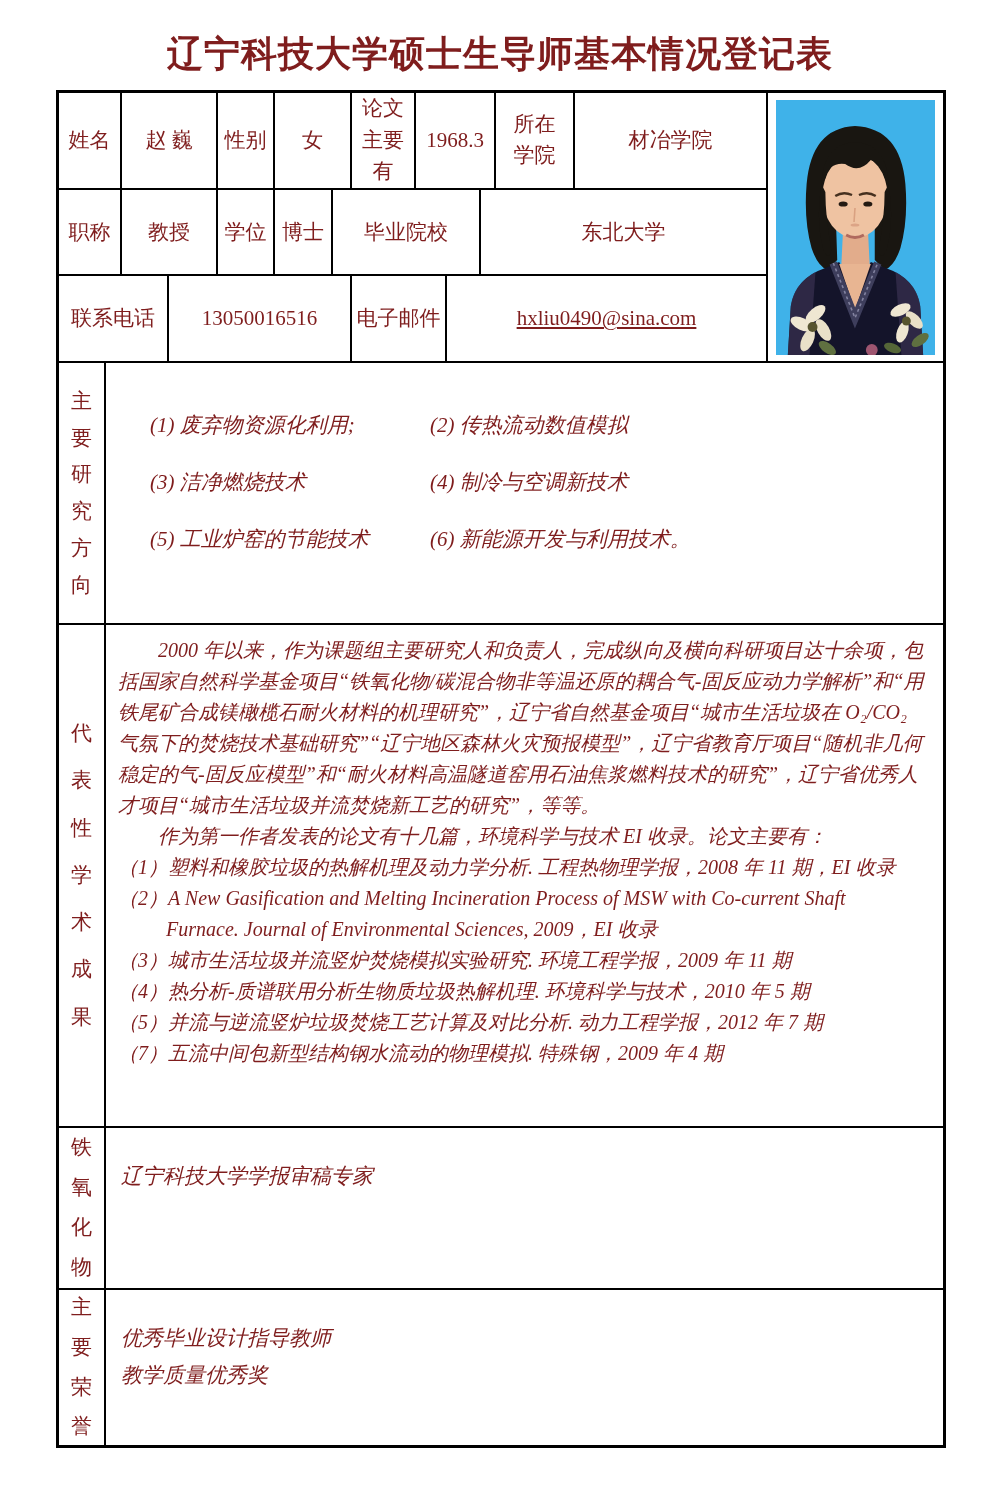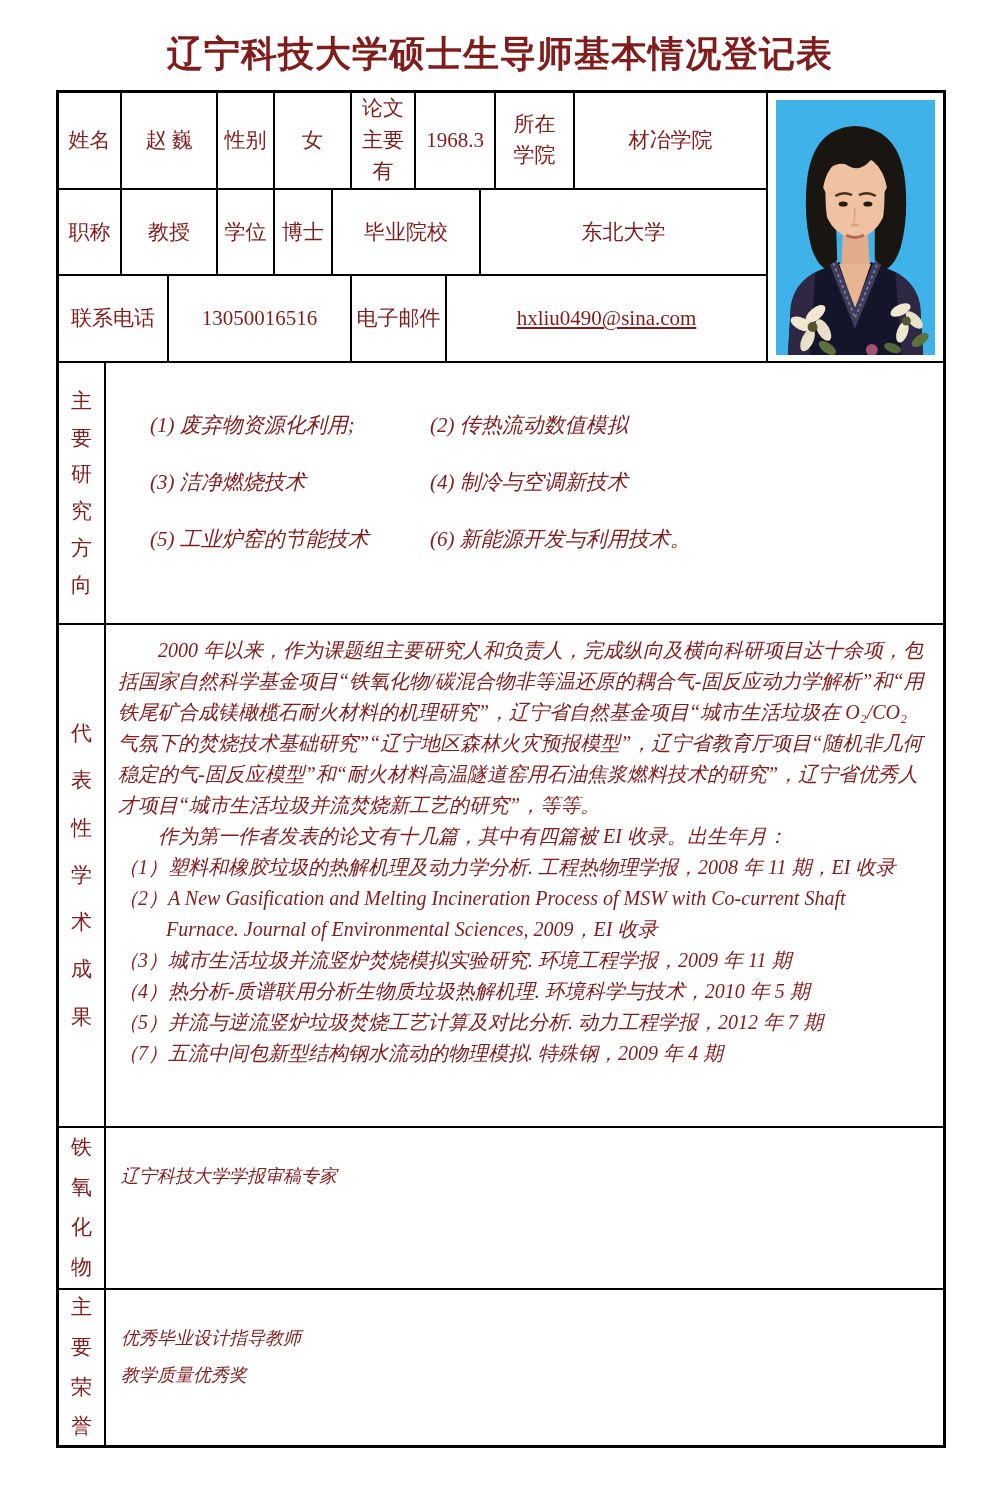--- a/index.html
+++ b/index.html
@@ -54,21 +54,21 @@
   
   .row-achievements { height:503px; }
   .ach-content { padding:10px 16px 0 12px; font-size:20px; line-height:31px; }
   .ach-content p { margin:0; }
   .indent2 { text-indent:2em; }
   .pub-list { list-style:none; }
   .pub-item { padding-left:48px; text-indent:-48px; }
   
   .row-positions { height:162px; }
   .row-honors { flex:1; }
-  .plain-content { padding:30px 16px 0 15px; font-size:18px; line-height:37px;border-radius:10px; }
+  .plain-content { padding:30px 16px 0 15px; font-size:21px; line-height:37px;border-radius:10px; }
 </style>
 </head>
 <body>
 
 <div class="page">
 
   <div class="doc-title">辽宁科技大学硕士生导师基本情况登记表</div>
 
   <div class="form-table">
 
@@ -179,21 +179,21 @@
         <span>(6) 新能源开发与利用技术。</span>
       </div>
     </div>
 
     <div class="section-row row-achievements">
       <div class="v-label">
           <span class="lh-7">代表性学术成果</span>
         </div>
       <div class="section-content ach-content">
         <p class="indent2">2000 年以来，作为课题组主要研究人和负责人，完成纵向及横向科研项目达十余项，包括国家自然科学基金项目“铁氧化物/碳混合物非等温还原的耦合气-固反应动力学解析”和“用铁尾矿合成镁橄榄石耐火材料的机理研究”，辽宁省自然基金项目“城市生活垃圾在 O₂/CO₂ 气氛下的焚烧技术基础研究”“辽宁地区森林火灾预报模型”，辽宁省教育厅项目“随机非几何稳定的气-固反应模型”和“耐火材料高温隧道窑用石油焦浆燃料技术的研究”，辽宁省优秀人才项目“城市生活垃圾并流焚烧新工艺的研究”，等等。</p>
-        <p class="indent2">作为第一作者发表的论文有十几篇，其中有四篇被 EI 收录。出生年月：</p>
+        <p class="indent2">作为第一作者发表的论文有十几篇，环境科学与技术 EI 收录。论文主要有：</p>
         <ul class="pub-list">
           <li class="pub-item">（1）塑料和橡胶垃圾的热解机理及动力学分析. 工程热物理学报，2008 年 11 期，EI 收录</li>
           <li class="pub-item">（2）A New Gasification and Melting Incineration Process of MSW with Co-current Shaft　Furnace. Journal of Environmental Sciences, 2009，EI 收录</li>
           <li class="pub-item">（3）城市生活垃圾并流竖炉焚烧模拟实验研究. 环境工程学报，2009 年 11 期</li>
           <li class="pub-item">（4）热分析-质谱联用分析生物质垃圾热解机理. 环境科学与技术，2010 年 5 期</li>
           <li class="pub-item">（5）并流与逆流竖炉垃圾焚烧工艺计算及对比分析. 动力工程学报，2012 年 7 期</li>
           <li class="pub-item">（7）五流中间包新型结构钢水流动的物理模拟. 特殊钢，2009 年 4 期</li>
         </ul>
       </div>
     </div>

